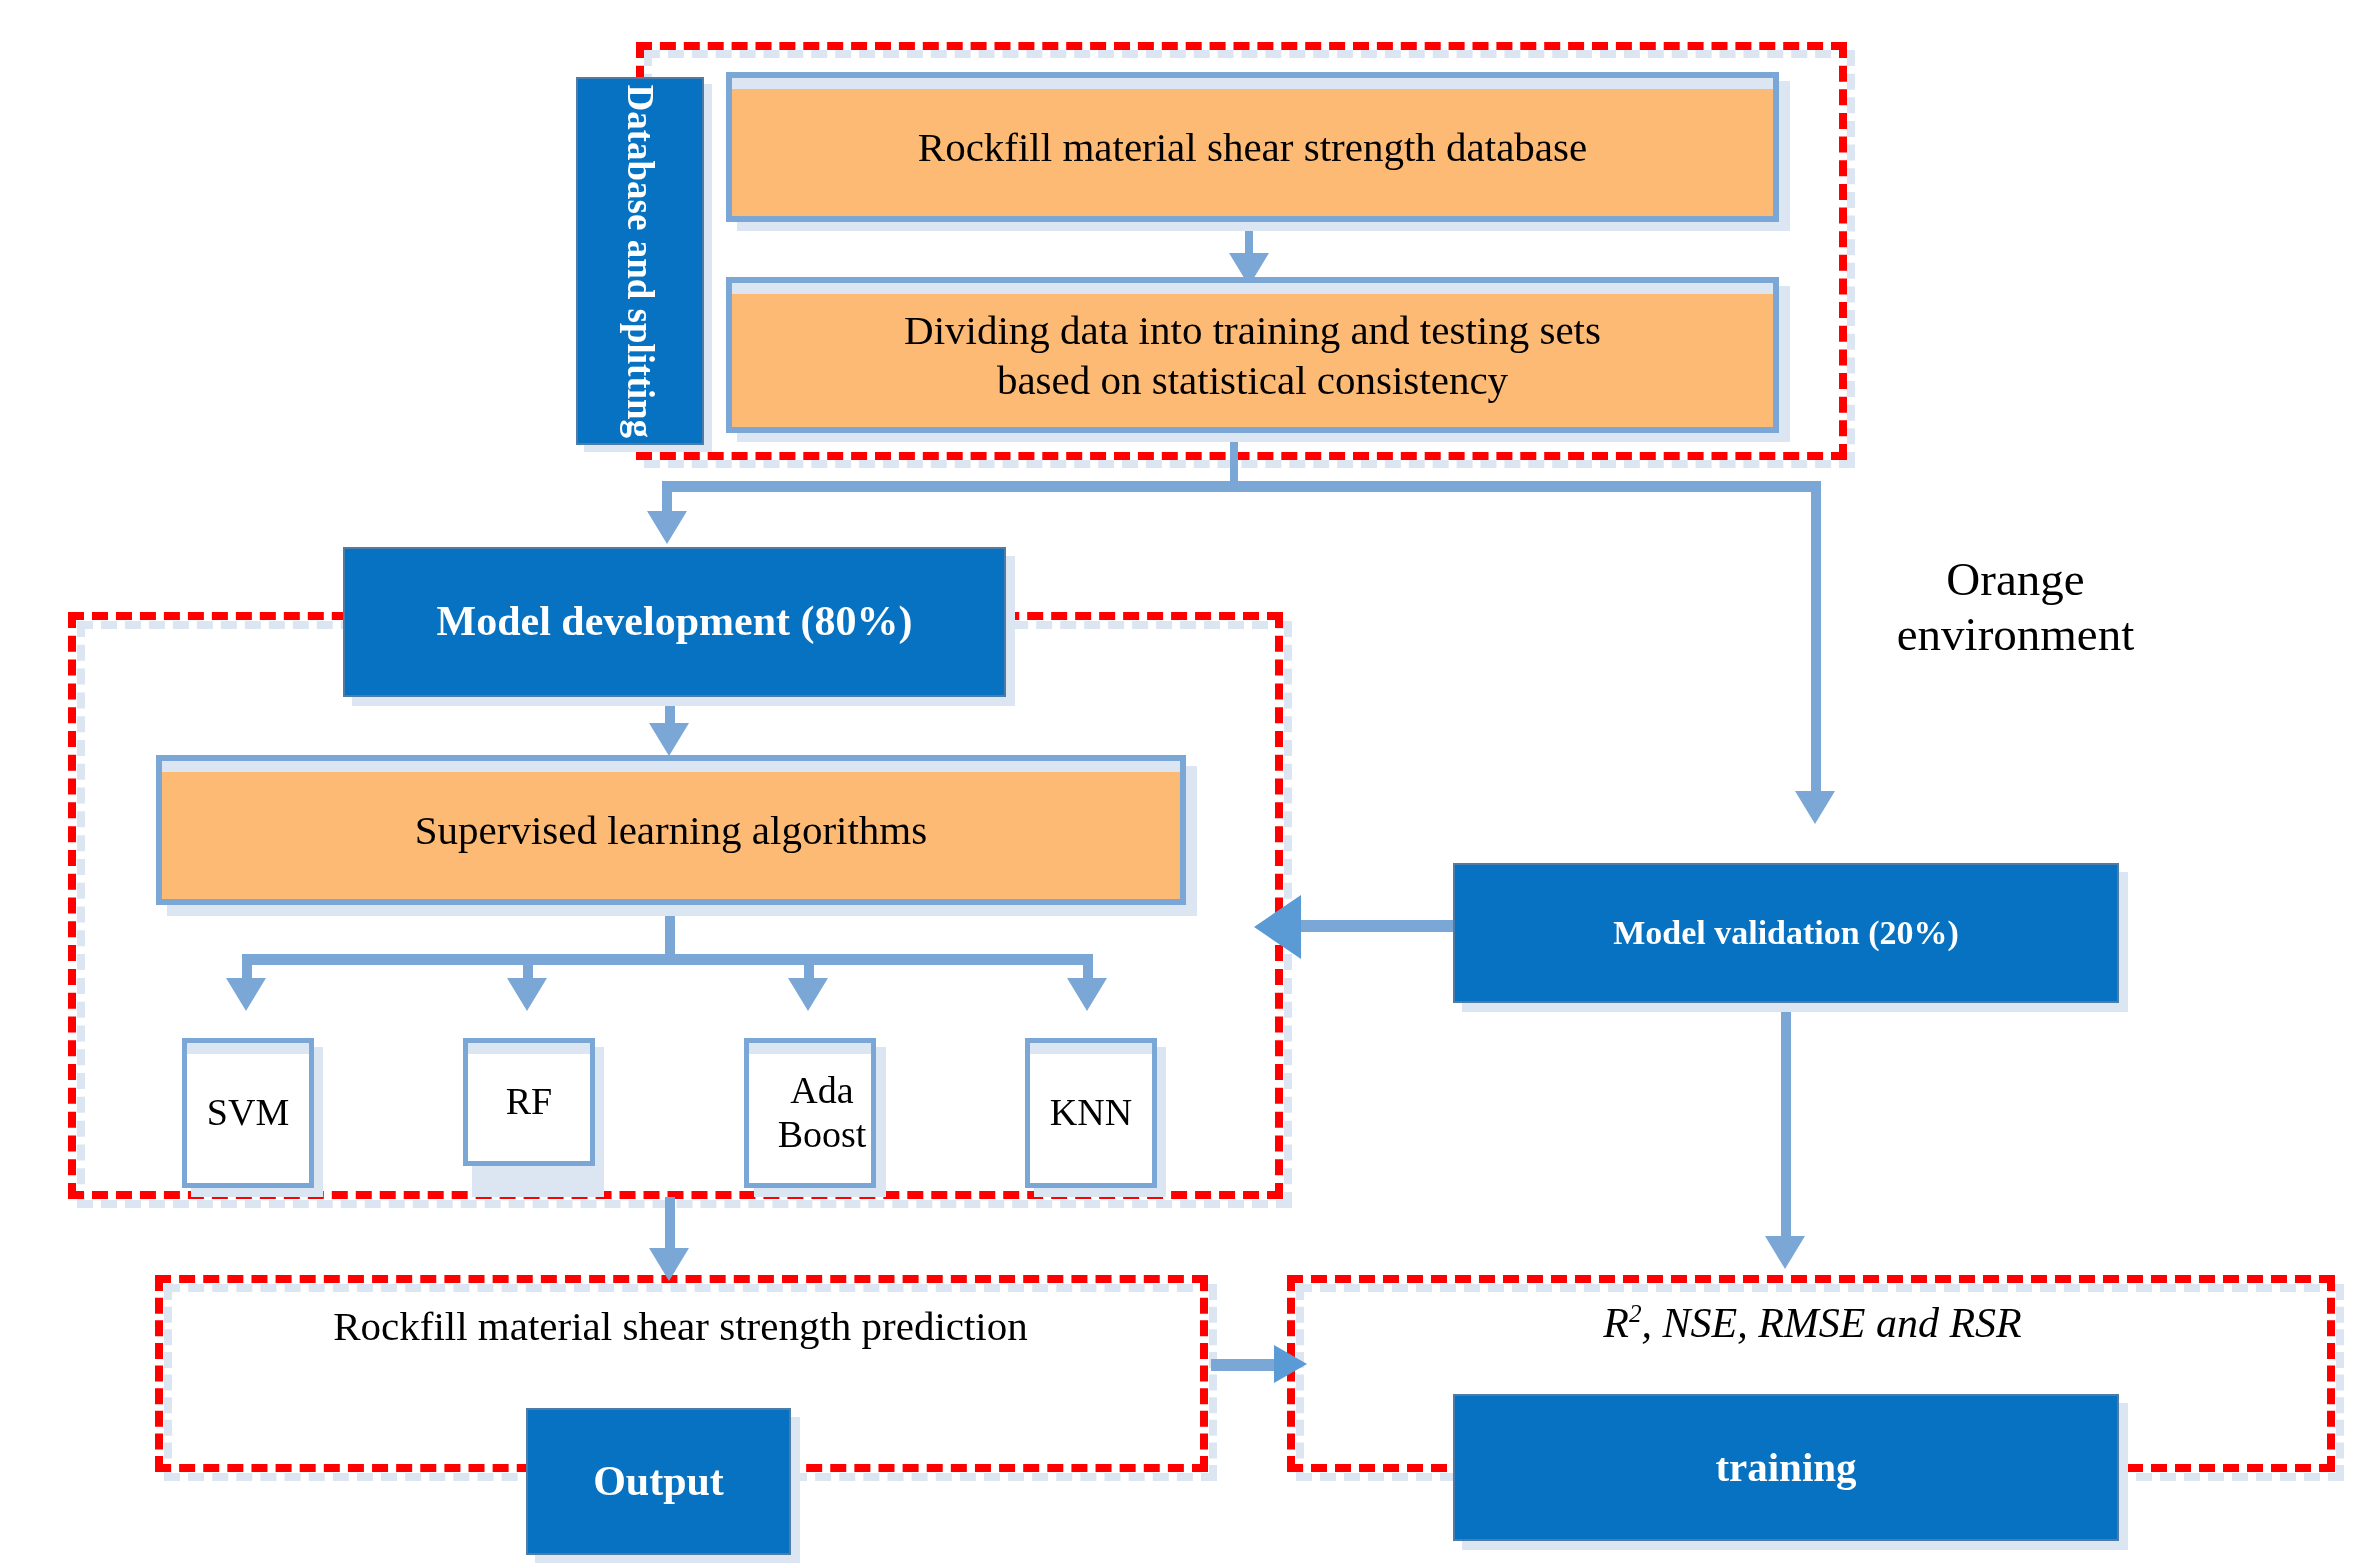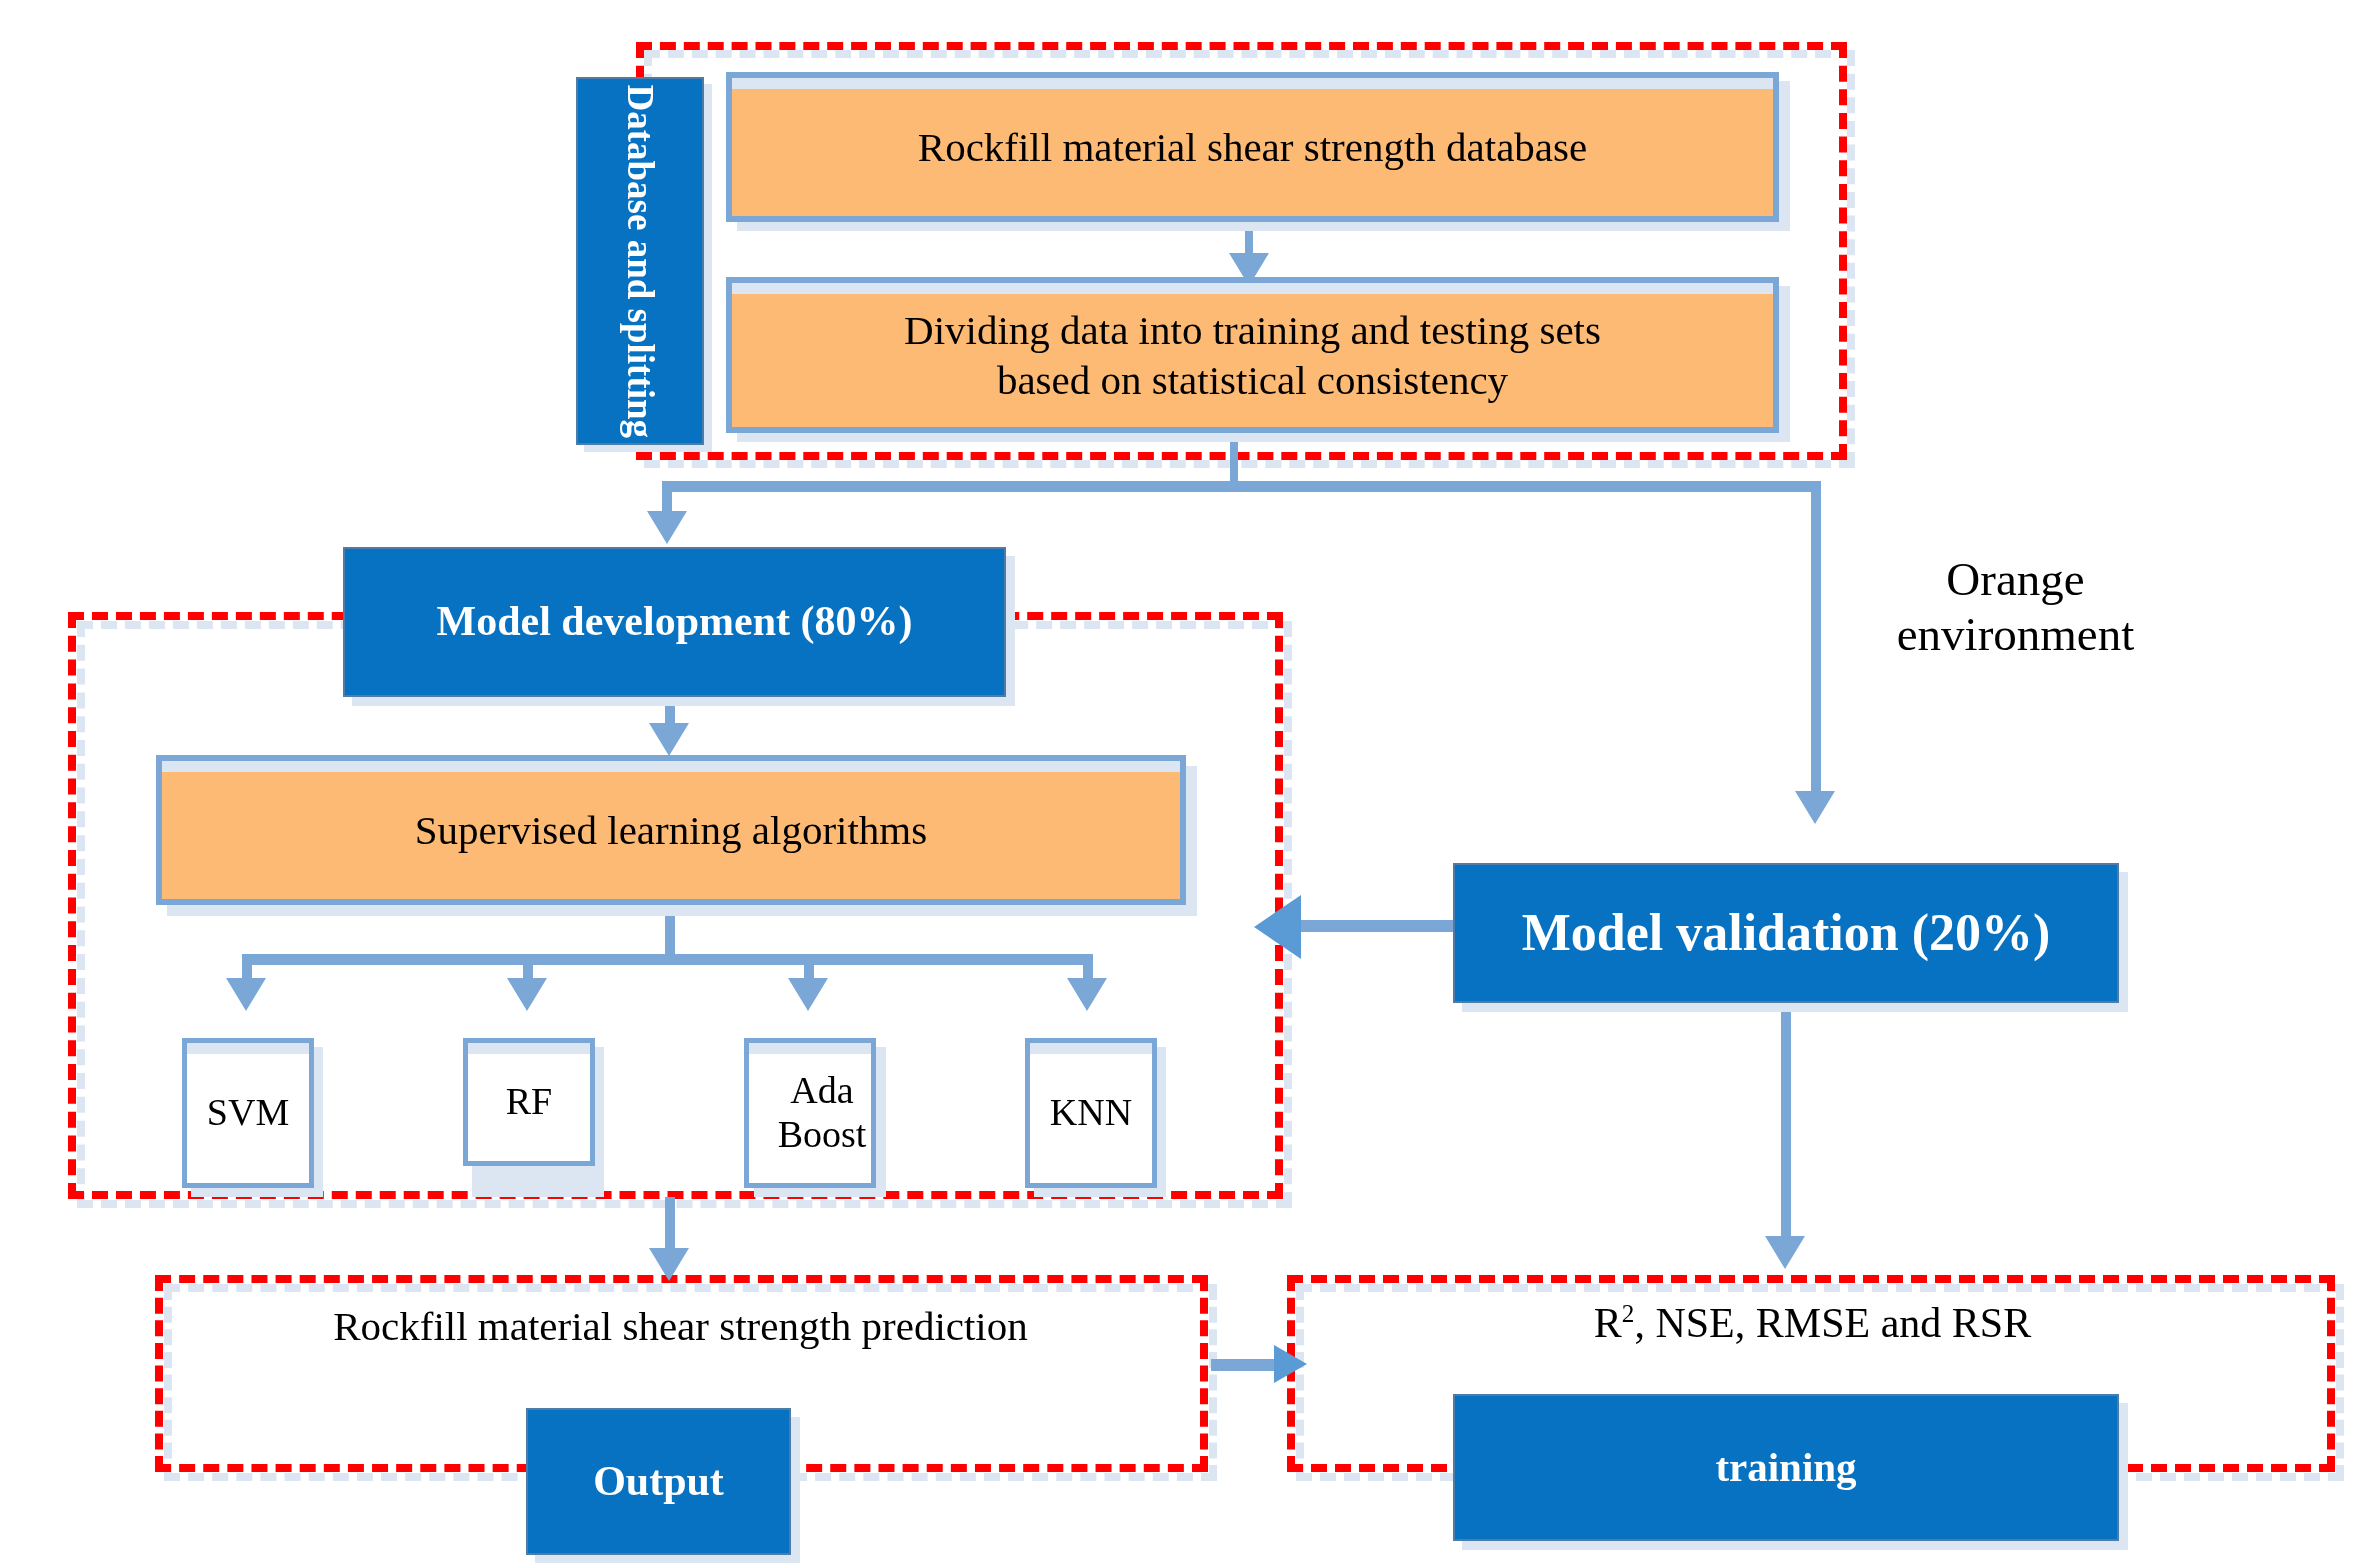--- a/index.html
+++ b/index.html
@@ -137,21 +137,21 @@
     justify-content: center;
     z-index: 6;
   }
   .vert-label span {
     display: block;
     transform: rotate(90deg);
     white-space: nowrap;
     text-align: center;
     line-height: 1.15;
   }
-  .italic { }
+  .italic { font-style: italic; }
   sup { font-size: 0.6em; vertical-align: super; }
 </style>
 </head>
 <body>
 
 <div id="canvas">
 
   <div class="abs dashed-shadow" style="left:644px; top:50px; width:1211px; height:418px;"></div>
   <div class="abs dashed-group" style="left:636px; top:42px; width:1211px; height:418px;"></div>
 
@@ -242,21 +242,21 @@
 
   <div class="abs conn" style="left:665px; top:1197px; width:9.8px; height:75px;"></div>
   <div class="arrow-down" style="left:649px; top:1248px;"></div>
 
   <div class="plain-text" style="left:1820px; top:540px; width:391px; font-size:47px;margin-top:12px;">
     <div>Orange</div>
     <div>environment</div>
   </div>
 
   <div class="abs blue-box-shadow" style="left:1462px; top:872px; width:666px; height:140px;"></div>
-  <div class="abs blue-box" style="left:1453px; top:863px; width:666px; height:140px; font-size:52px;">
+  <div class="abs blue-box" style="left:1453px; top:863px; width:666px; height:140px; font-size:34px;">
     <span>Model validation (20%)</span>
   </div>
 
   <div class="abs conn" style="left:1301px; top:920px; width:158px; height:12px;"></div>
   <div class="arrow-left" style="left:1254px; top:895px;"></div>
 
   <div class="abs conn" style="left:1781px; top:1003px; width:9.8px; height:256px;"></div>
   <div class="arrow-down" style="left:1765px; top:1236px;"></div>
 
   <div class="abs dashed-shadow" style="left:164px; top:1284px; width:1053px; height:197px;"></div>

